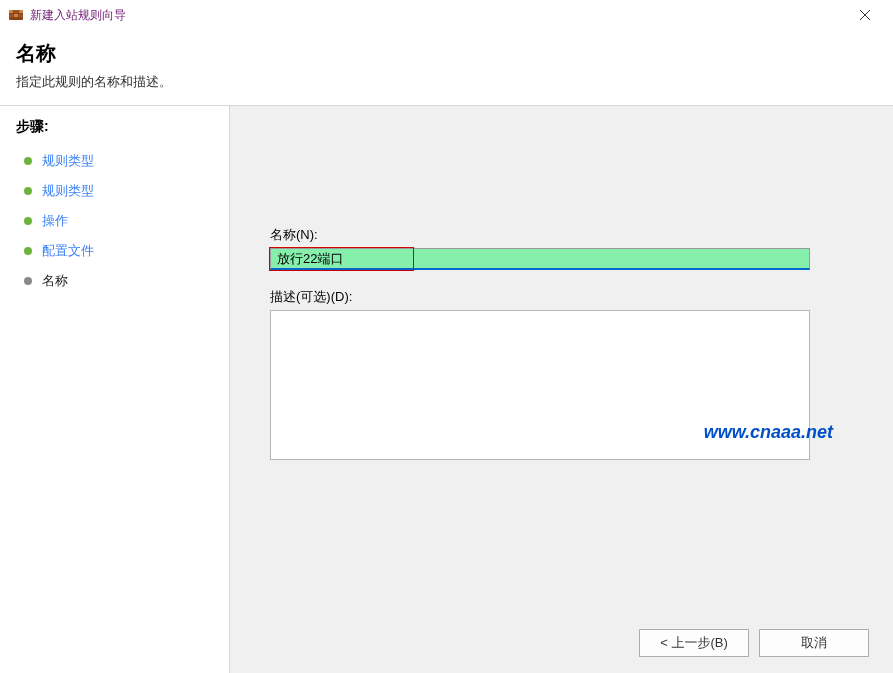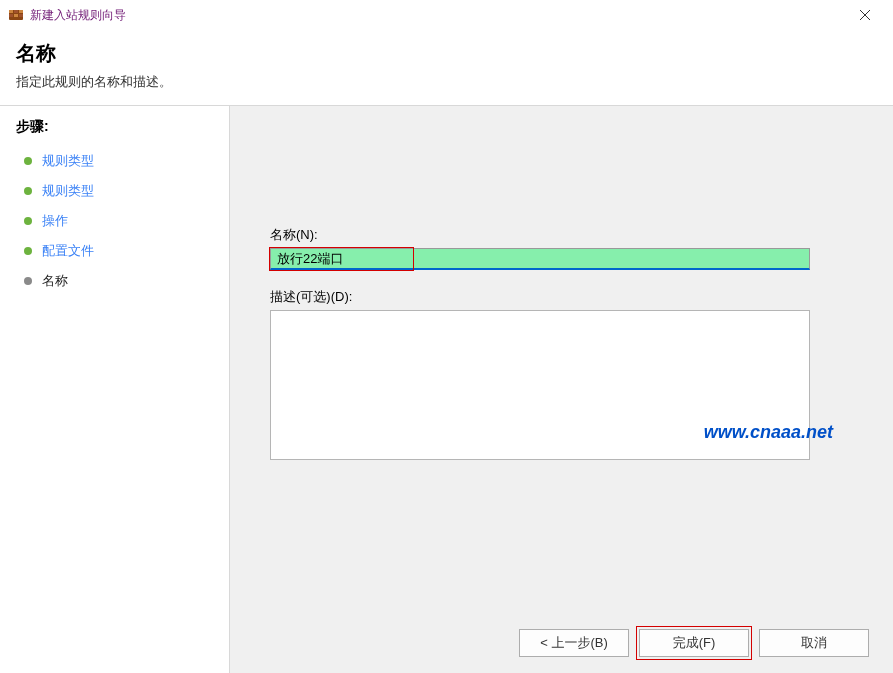--- a/index.html
+++ b/index.html
@@ -250,18 +250,14 @@
     <div class="field-group">
       <label class="field-label">描述(可选)(D):</label>
       <textarea class="desc-textarea" style=""></textarea>
     </div>
     <div class="watermark">www.cnaaa.net</div>
   </div>
 </div>
 
 <div class="footer">
   <button class="btn">&lt; 上一步(B)</button>
-  <div class="btn-finish-wrap">
-    <button class="btn">完成(F)</button>
-    <div class="btn-red-box"></div>
-  </div>
   <button class="btn">取消</button>
 </div>
 
 </body></html>

